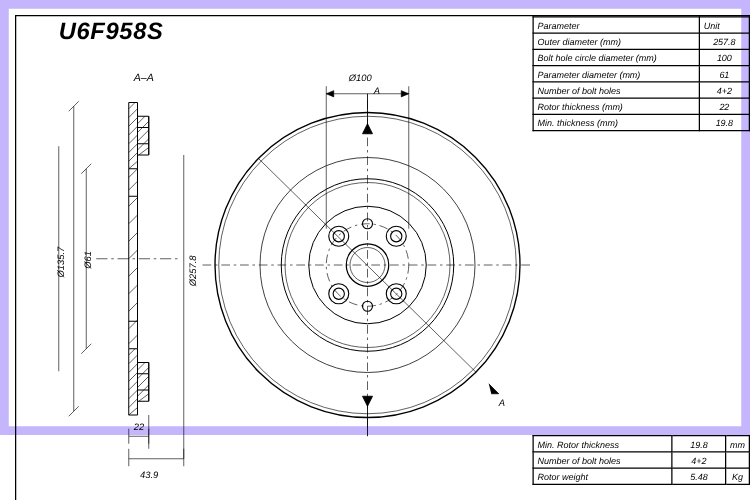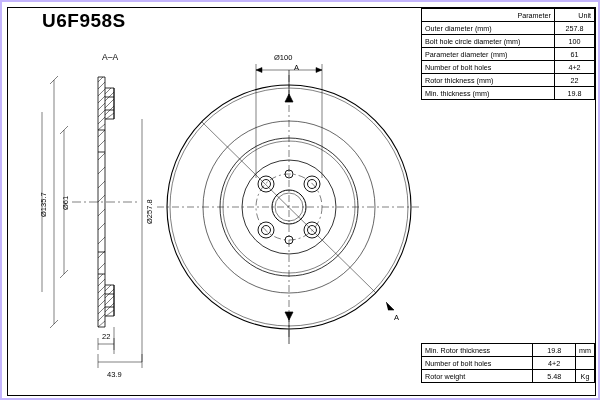--- a/index.html
+++ b/index.html
@@ -1,26 +1,26 @@
 <!DOCTYPE html>
 <html><head>
 <meta charset="utf-8">
 <style>
   html,body{margin:0;padding:0;}
   body{width:600px;height:400px;background:#ffffff;font-family:"Liberation Sans",sans-serif;overflow:hidden;}
-  .sheet{position:absolute;left:0;top:0;width:600px;height:400px;box-sizing:border-box;border:2px solid #c4b5fd;}
+  .sheet{position:absolute;left:0;top:0;width:600px;height:348px;box-sizing:border-box;border:7px solid #c4b5fd;font-style:italic;}
   .inner-frame{position:absolute;left:5px;top:5px;width:589px;height:389px;box-sizing:border-box;border:1px solid #000;}
 
   
   .part-title{position:absolute;left:40px;top:8px;font-size:19px;font-weight:bold;letter-spacing:.5px;color:#000;}
 
   
   .spec-table{position:absolute;left:419px;top:6px;width:174px;border-collapse:collapse;font-size:7.2px;}
   .spec-table td,.spec-table th{border:1px solid #000;padding:1.5px 3px;font-weight:normal;color:#000;}
-  .spec-table th{text-align:right;}
+  .spec-table th{text-align:left;}
   .spec-table td.label{text-align:left;width:126px;}
   .spec-table td.value{text-align:center;}
 
   
   .bottom-table{position:absolute;left:419px;top:341px;width:174px;border-collapse:collapse;font-size:7.2px;padding-left:27px;}
   .bottom-table td{border:1px solid #000;padding:1.5px 3px;color:#000;}
   .bottom-table td.label{text-align:left;width:112px;}
   .bottom-table td.value{text-align:center;width:38px;}
   .bottom-table td.unit{text-align:center;}
 

